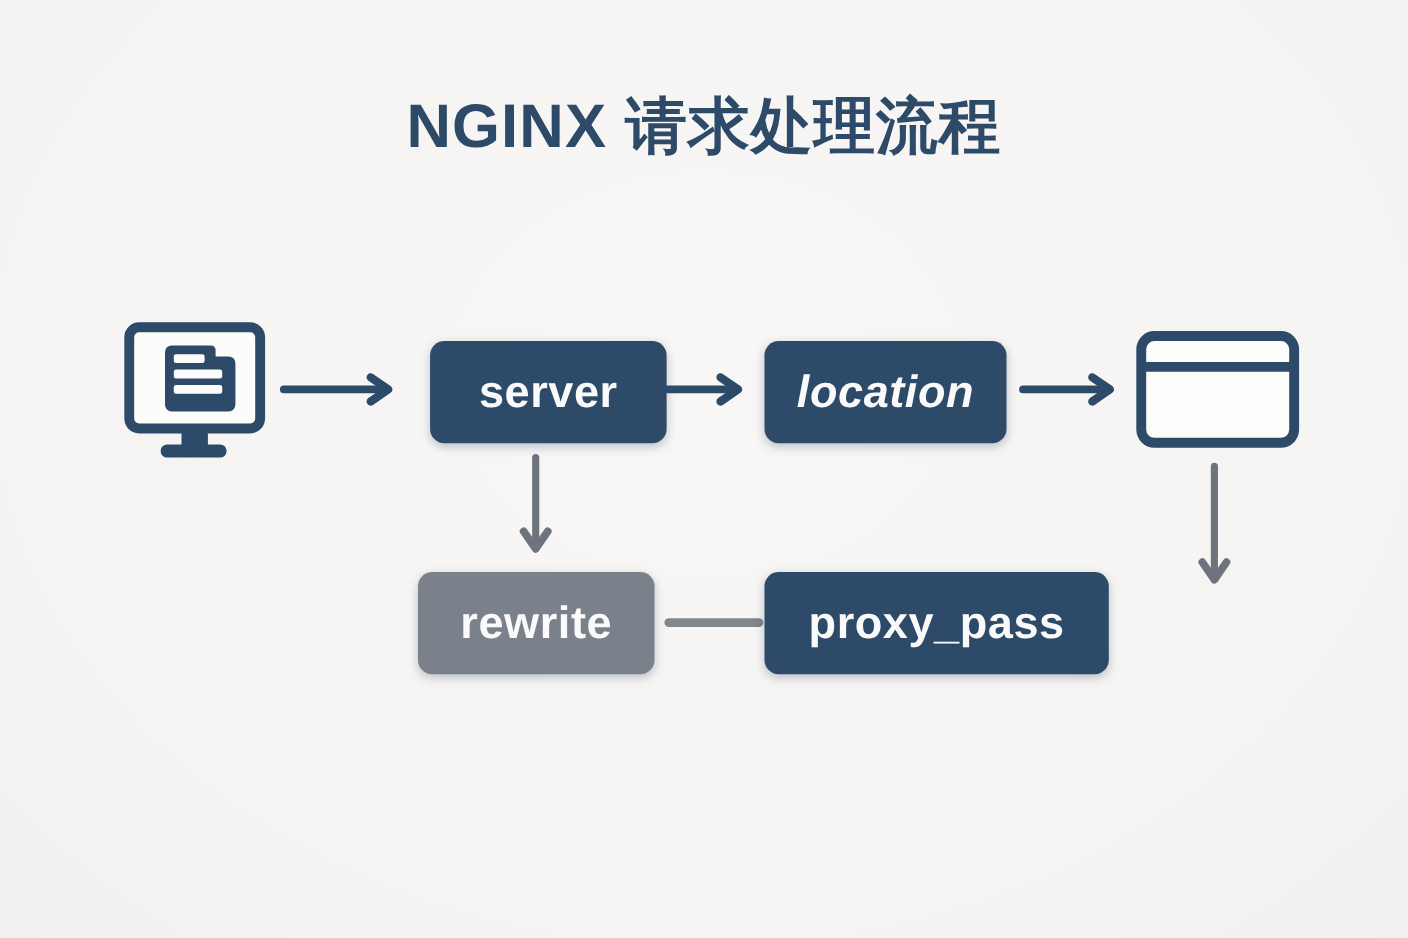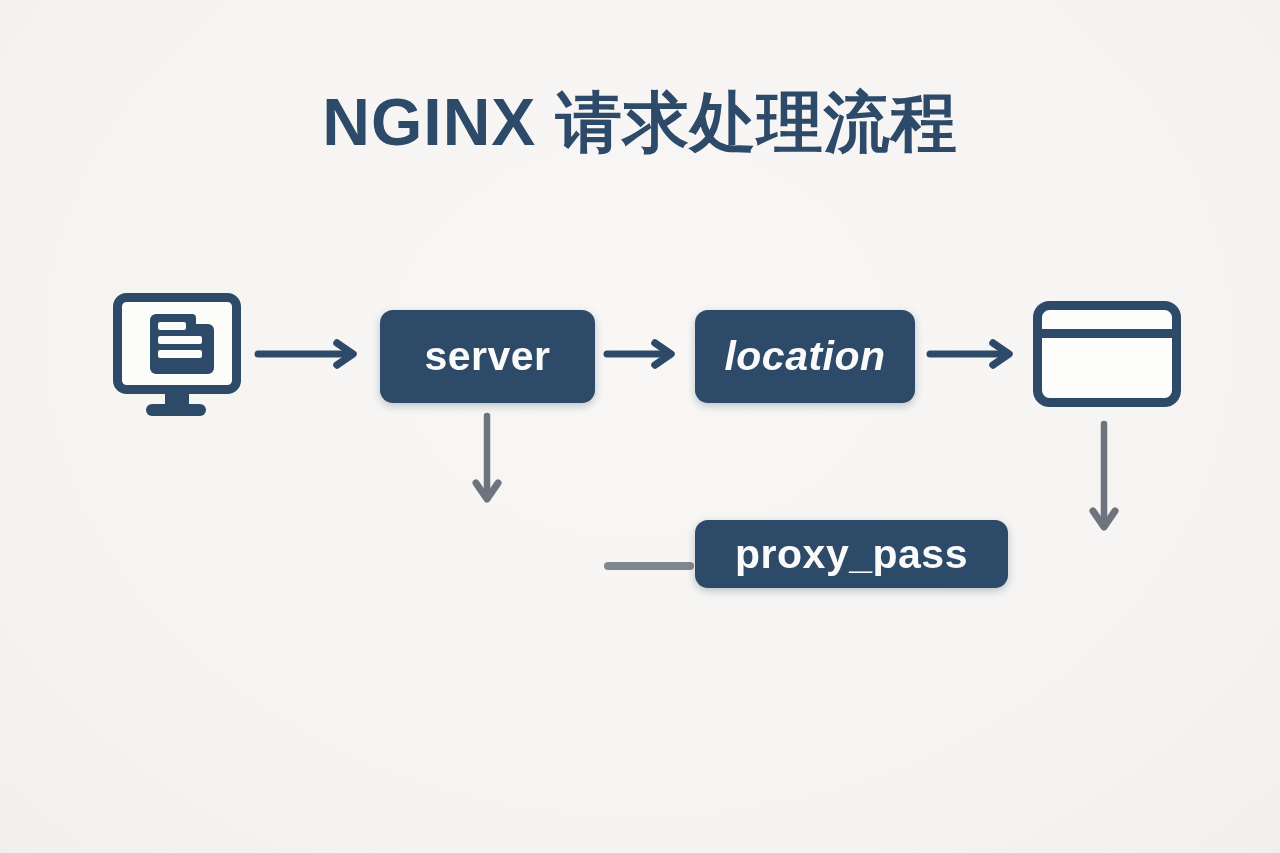--- a/index.html
+++ b/index.html
@@ -13,43 +13,43 @@
     width: 1280px;
     height: 853px;
     background: radial-gradient(ellipse at 50% 40%, #f8f7f6 0%, #f5f4f2 70%, #f1f0ee 100%);
   }
   .title {
     position: absolute;
     top: 78px;
     left: 0;
     width: 100%;
     text-align: center;
-    font-size: 66px;
+    font-size: 56px;
     font-weight: 800;
     letter-spacing: 1px;
     color: #2d4a68;
   }
   .node {
     position: absolute;
     display: flex;
     align-items: center;
     justify-content: center;
     border-radius: 13px;
     color: #fafafa;
     font-size: 41px;
     font-weight: 700;
     letter-spacing: 0.5px;
     box-shadow: 0 3px 9px rgba(40, 60, 85, 0.28);
   }
   .node-navy { background: #2d4a68; }
   .node-gray { background: #7b818a; }
-  .node-server    { left: 380px;  top: 310px; width: 215px; height: 93px; }
+  .node-server    { left: 391px;  top: 310px; width: 215px; height: 93px; }
   .node-location  { left: 695px;  top: 310px; width: 220px; height: 93px; font-style: italic; }
   .node-rewrite   { left: 380px;  top: 520px; width: 215px; height: 93px; }
-  .node-proxypass { left: 695px;  top: 520px; width: 313px; height: 68px; }
+  .node-proxypass { left: 695px;  top: 520px; width: 313px; height: 93px; }
   .abs { position: absolute; }
   .connector-line {
     position: absolute;
     left: 604px;
     top: 562px;
     width: 90px;
     height: 8px;
     border-radius: 4px;
     background: #82868d;
   }
@@ -107,20 +107,23 @@
   <svg class="abs" style="left:1032px; top:300px;" width="150" height="108" viewBox="0 0 150 108">
     <rect x="5.5" y="5.5" width="139" height="97" rx="12" fill="#fdfdfc" stroke="#2d4a68" stroke-width="9"></rect>
     <line x1="5" y1="33.5" x2="145" y2="33.5" stroke="#2d4a68" stroke-width="9"></line>
   </svg>
 
   <svg class="abs" style="left:471px; top:411px;" width="32" height="104" viewBox="0 0 32 104">
     <line x1="16" y1="5" x2="16" y2="84" stroke="#6e747d" stroke-width="6.5" stroke-linecap="round"></line>
     <polyline points="5,72 16,88 27,72" fill="none" stroke="#6e747d" stroke-width="7" stroke-linecap="round" stroke-linejoin="round"></polyline>
   </svg>
 
+  <div class="node node-gray node-rewrite">
+    <span>rewrite</span>
+  </div>
 
   <div class="connector-line"></div>
 
   <div class="node node-navy node-proxypass">
     <span>proxy_pass</span>
   </div>
 
   <svg class="abs" style="left:1088px; top:419px;" width="32" height="126" viewBox="0 0 32 126">
     <line x1="16" y1="5" x2="16" y2="104" stroke="#6e747d" stroke-width="6.5" stroke-linecap="round"></line>
     <polyline points="5,92 16,108 27,92" fill="none" stroke="#6e747d" stroke-width="7" stroke-linecap="round" stroke-linejoin="round"></polyline>

